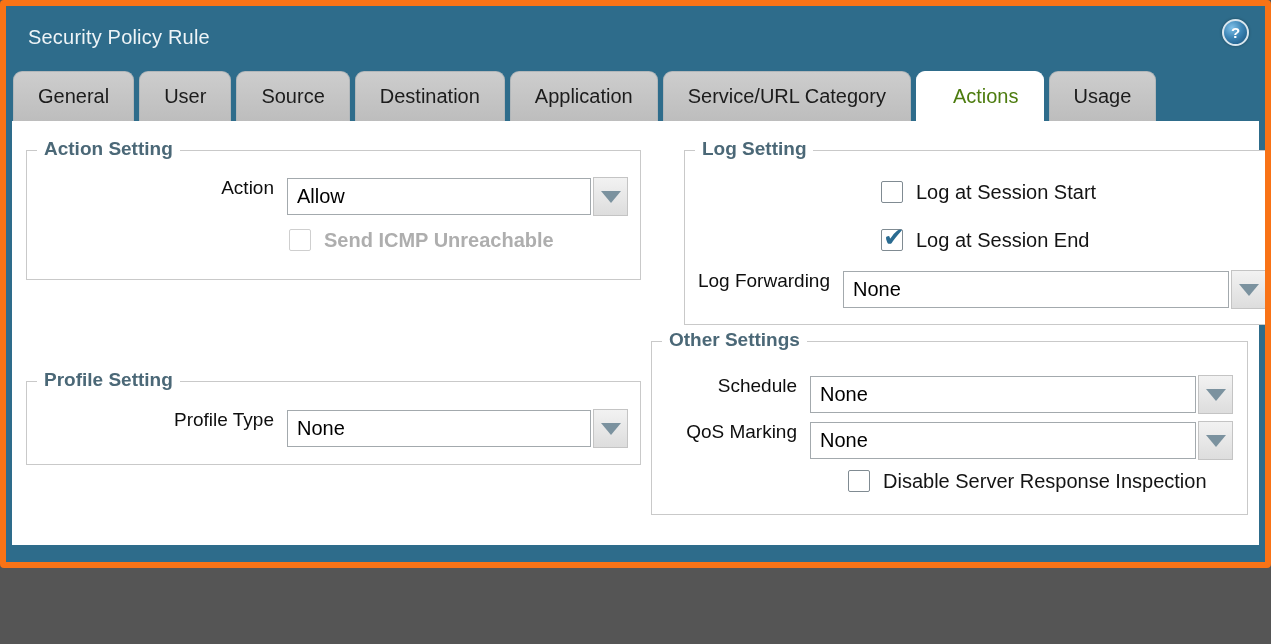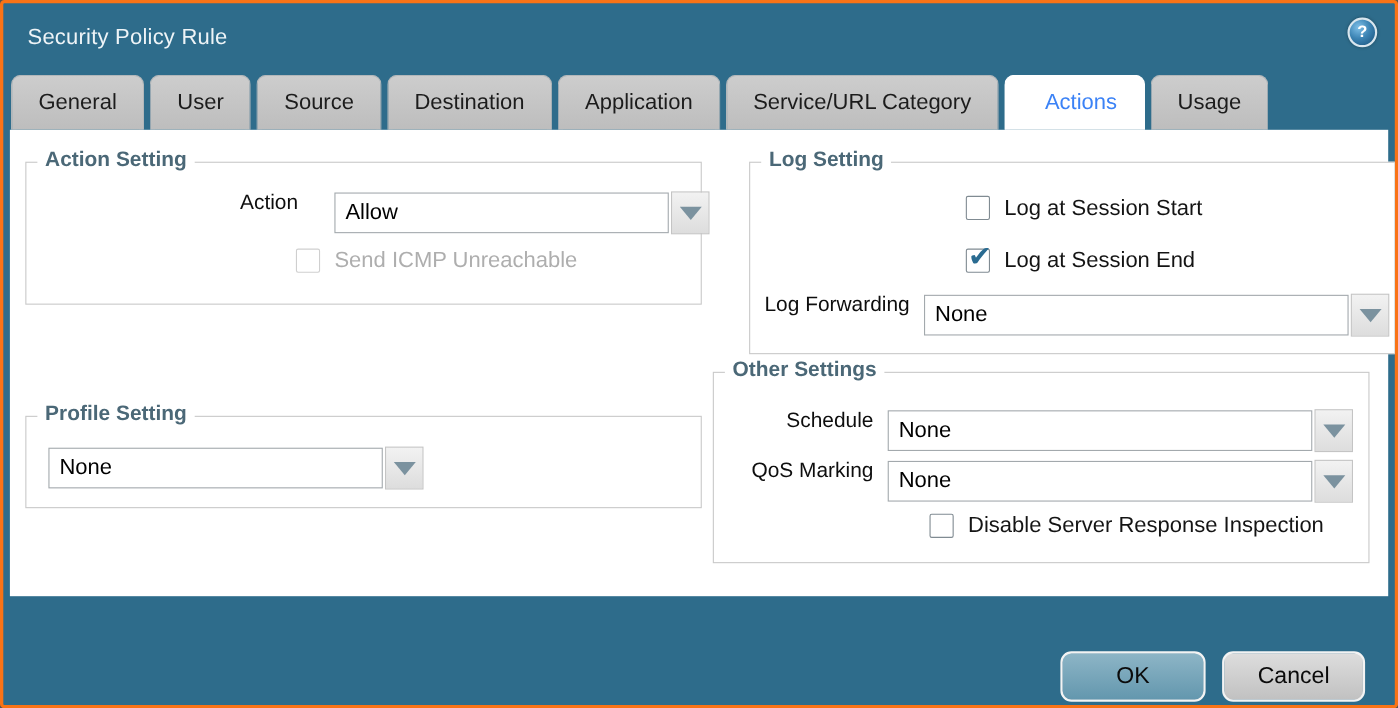--- a/index.html
+++ b/index.html
@@ -1,22 +1,22 @@
 <!DOCTYPE html>
 <html><head>
 <meta charset="utf-8">
 <style>
   html,body { margin:0; padding:0; background:#555; font-family:"Liberation Sans", sans-serif; }
   * { box-sizing:border-box; }
 
   .dialog {
     position:relative;
-    width:1271px; height:644px;
+    width:1271px; height:568px;
     background:#2e6c8b;
-    border:3px solid #f97316;
+    border:6px solid #f97316;
     border-radius:4px;
     overflow:hidden;
   }
 
   
   .titlebar { position:relative; height:65px; }
   .title {
     position:absolute; left:22px; top:20px;
     color:#eef4f7; font-size:20px; letter-spacing:0.2px;
   }
@@ -45,21 +45,21 @@
     background:linear-gradient(#cdcdcd, #bdbdbd);
     border:1px solid #b2b7ba; border-bottom:none;
     border-radius:9px 9px 0 0;
     font-size:20px; color:#1c1c1c;
     cursor:pointer;
     white-space:nowrap;
   }
   .tab.active {
     background:#ffffff;
     border-color:#ffffff;
-    color:#3b82f6;
+    color:#4d7c0f;
     padding-left:36px;
   }
 
   
   .content {
     position:relative;
     margin:0 6px;
     height:424px;
     background:#ffffff;
   }
@@ -95,21 +95,21 @@
   .combo { display:flex; align-items:center; }
   .combo-box {
     height:37px;
     border:1px solid #a3a9ad;
     background:#ffffff;
     font-size:20px; color:#000;
     display:flex; align-items:center;
     padding:0 9px;
     cursor:pointer;
   }
-  .combo-box.w-left  { width:304px;margin-left:20px; }
+  .combo-box.w-left  { width:304px; }
   .combo-box.w-right { width:386px; }
   .combo-btn {
     width:35px; height:39px; margin-left:2px;
     background:linear-gradient(#f2f2f2, #dddddd);
     border:1px solid #c4c4c4;
     display:flex; align-items:center; justify-content:center;
     cursor:pointer;
   }
   .tri {
     width:0; height:0;
@@ -180,29 +180,30 @@
       <div class="legend">Action Setting</div>
       <div class="row" style="left:0; top:26px;">
         <div class="lbl">Action</div>
         <div class="combo">
           <div class="combo-box w-left">Allow</div>
           <div class="combo-btn">
             <div class="tri"></div>
           </div>
         </div>
       </div>
-      <div class="row" style="left:245px; top:78px;">
+      <div class="row" style="left:262px; top:78px;font-weight:bold;">
         <div class="cb disabled"></div>
         <div class="cb-label disabled">Send ICMP Unreachable</div>
       </div>
     </div>
 
     <div class="fieldset fs-profile">
       <div class="legend">Profile Setting</div>
       <div class="row" style="left:0; top:27px;">
+        <div class="lbl">Profile Type</div>
         <div class="combo">
           <div class="combo-box w-left">None</div>
           <div class="combo-btn">
             <div class="tri"></div>
           </div>
         </div>
       </div>
     </div>
 
     <div class="fieldset fs-log">

